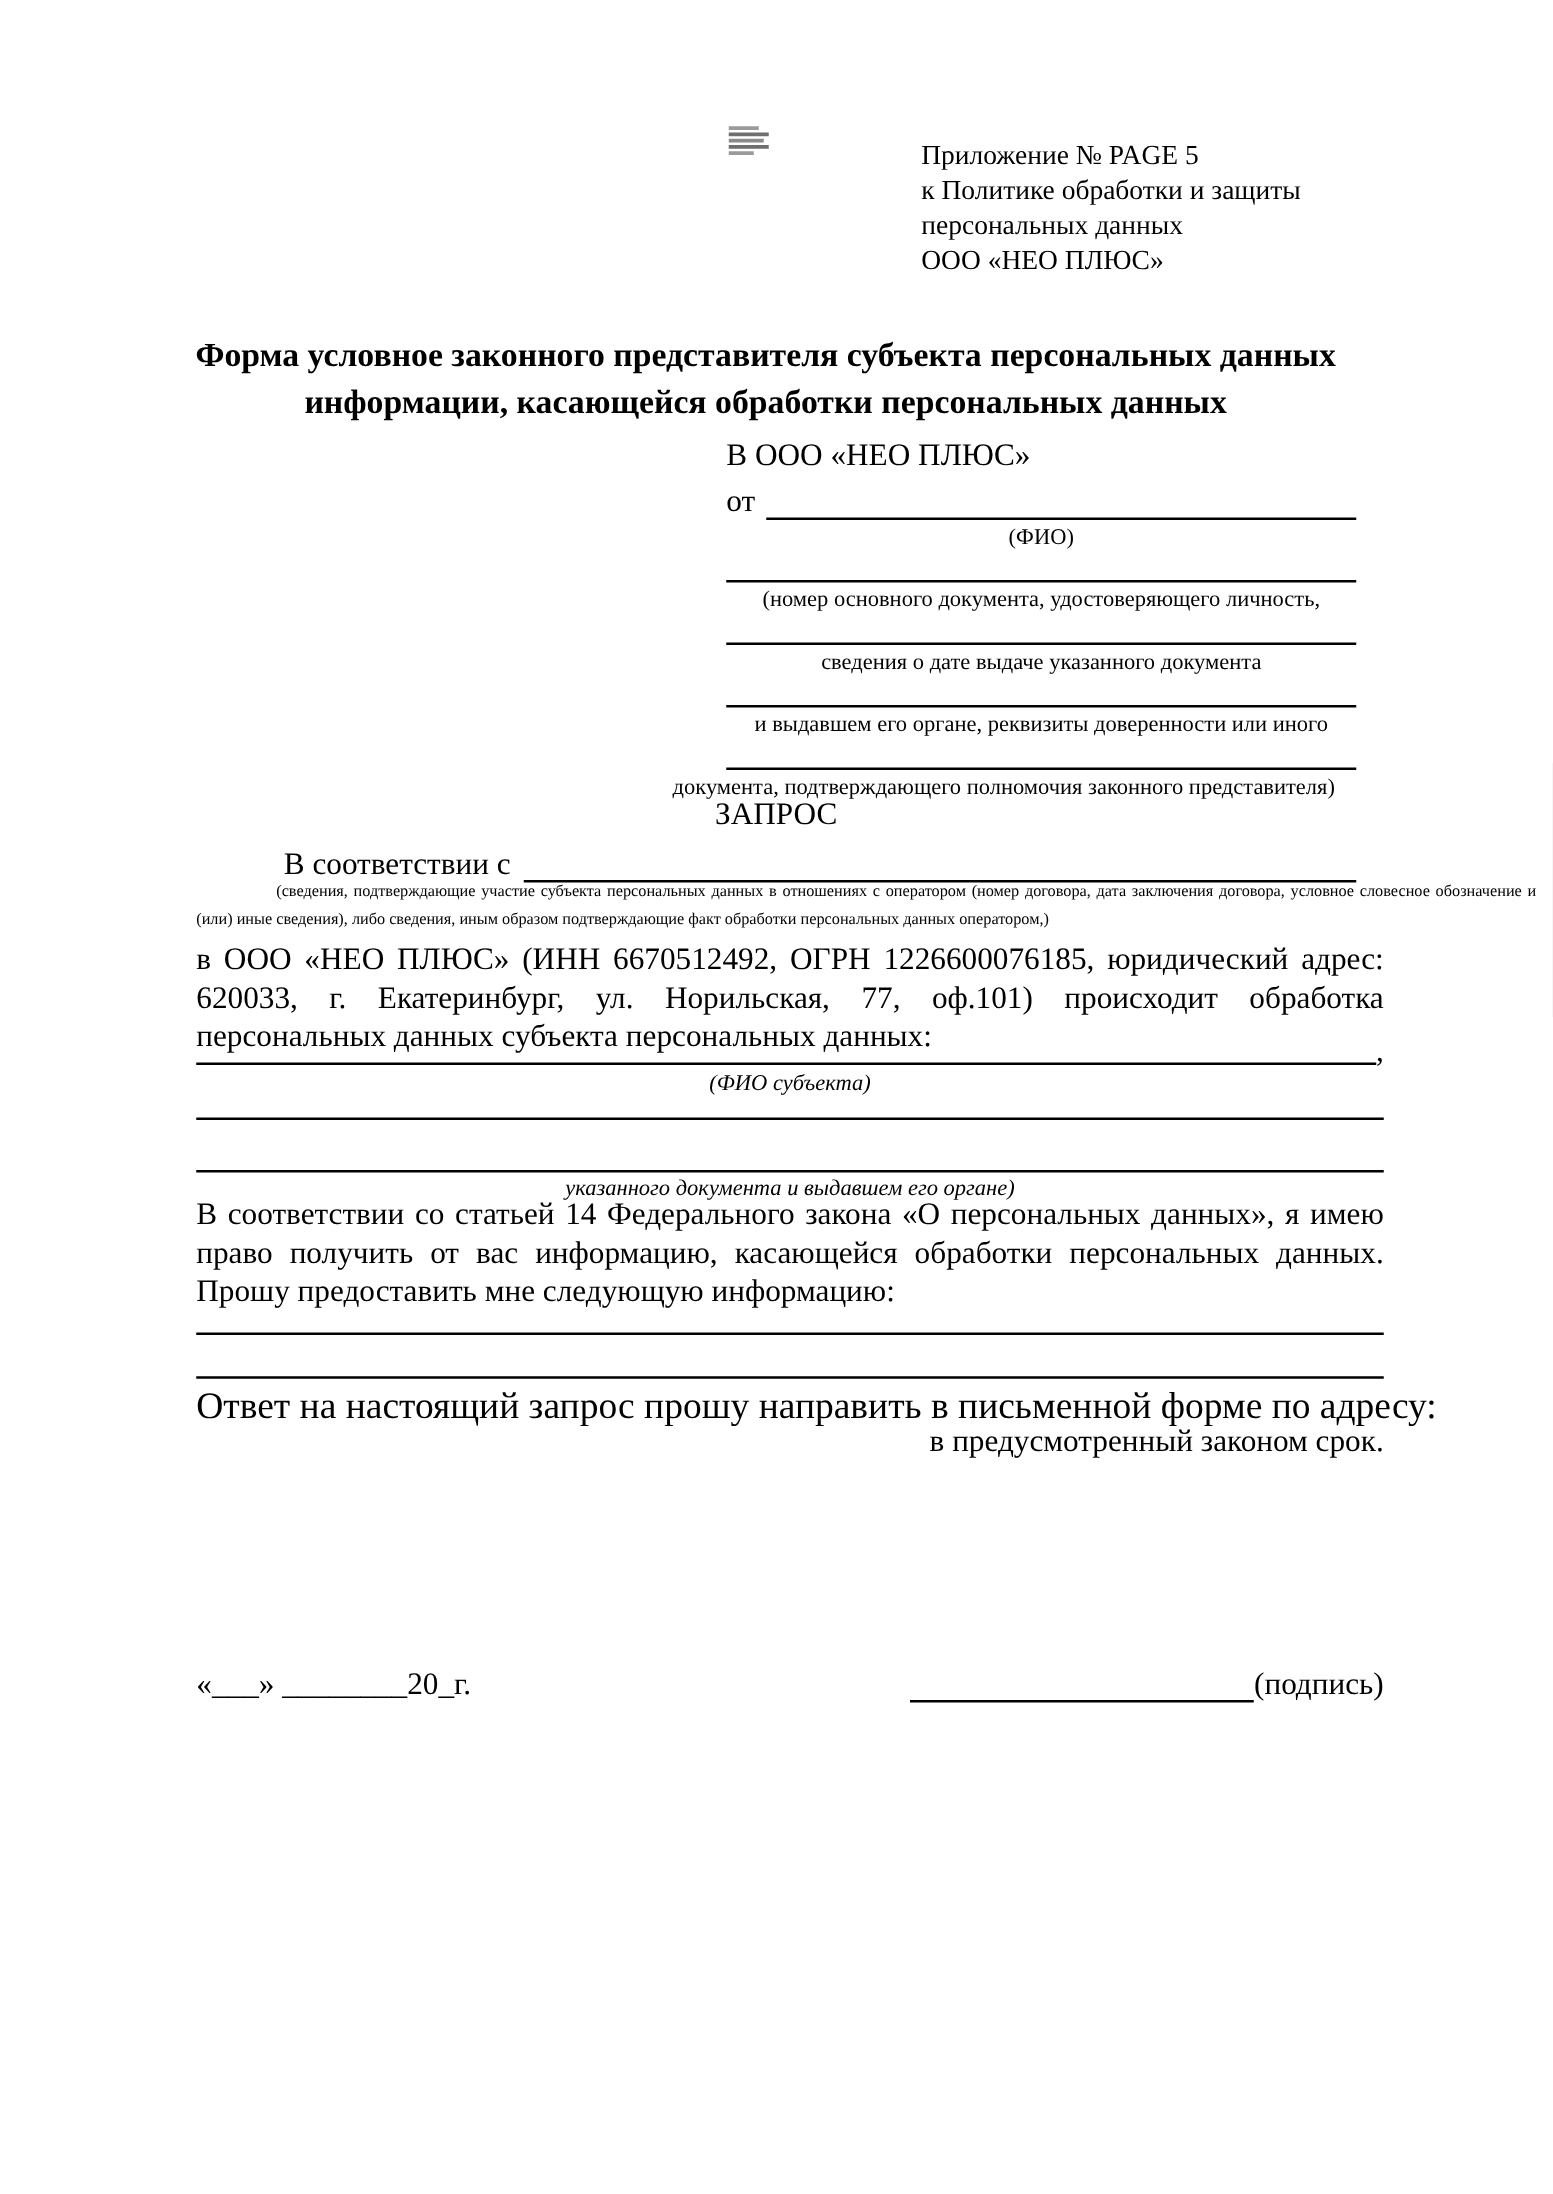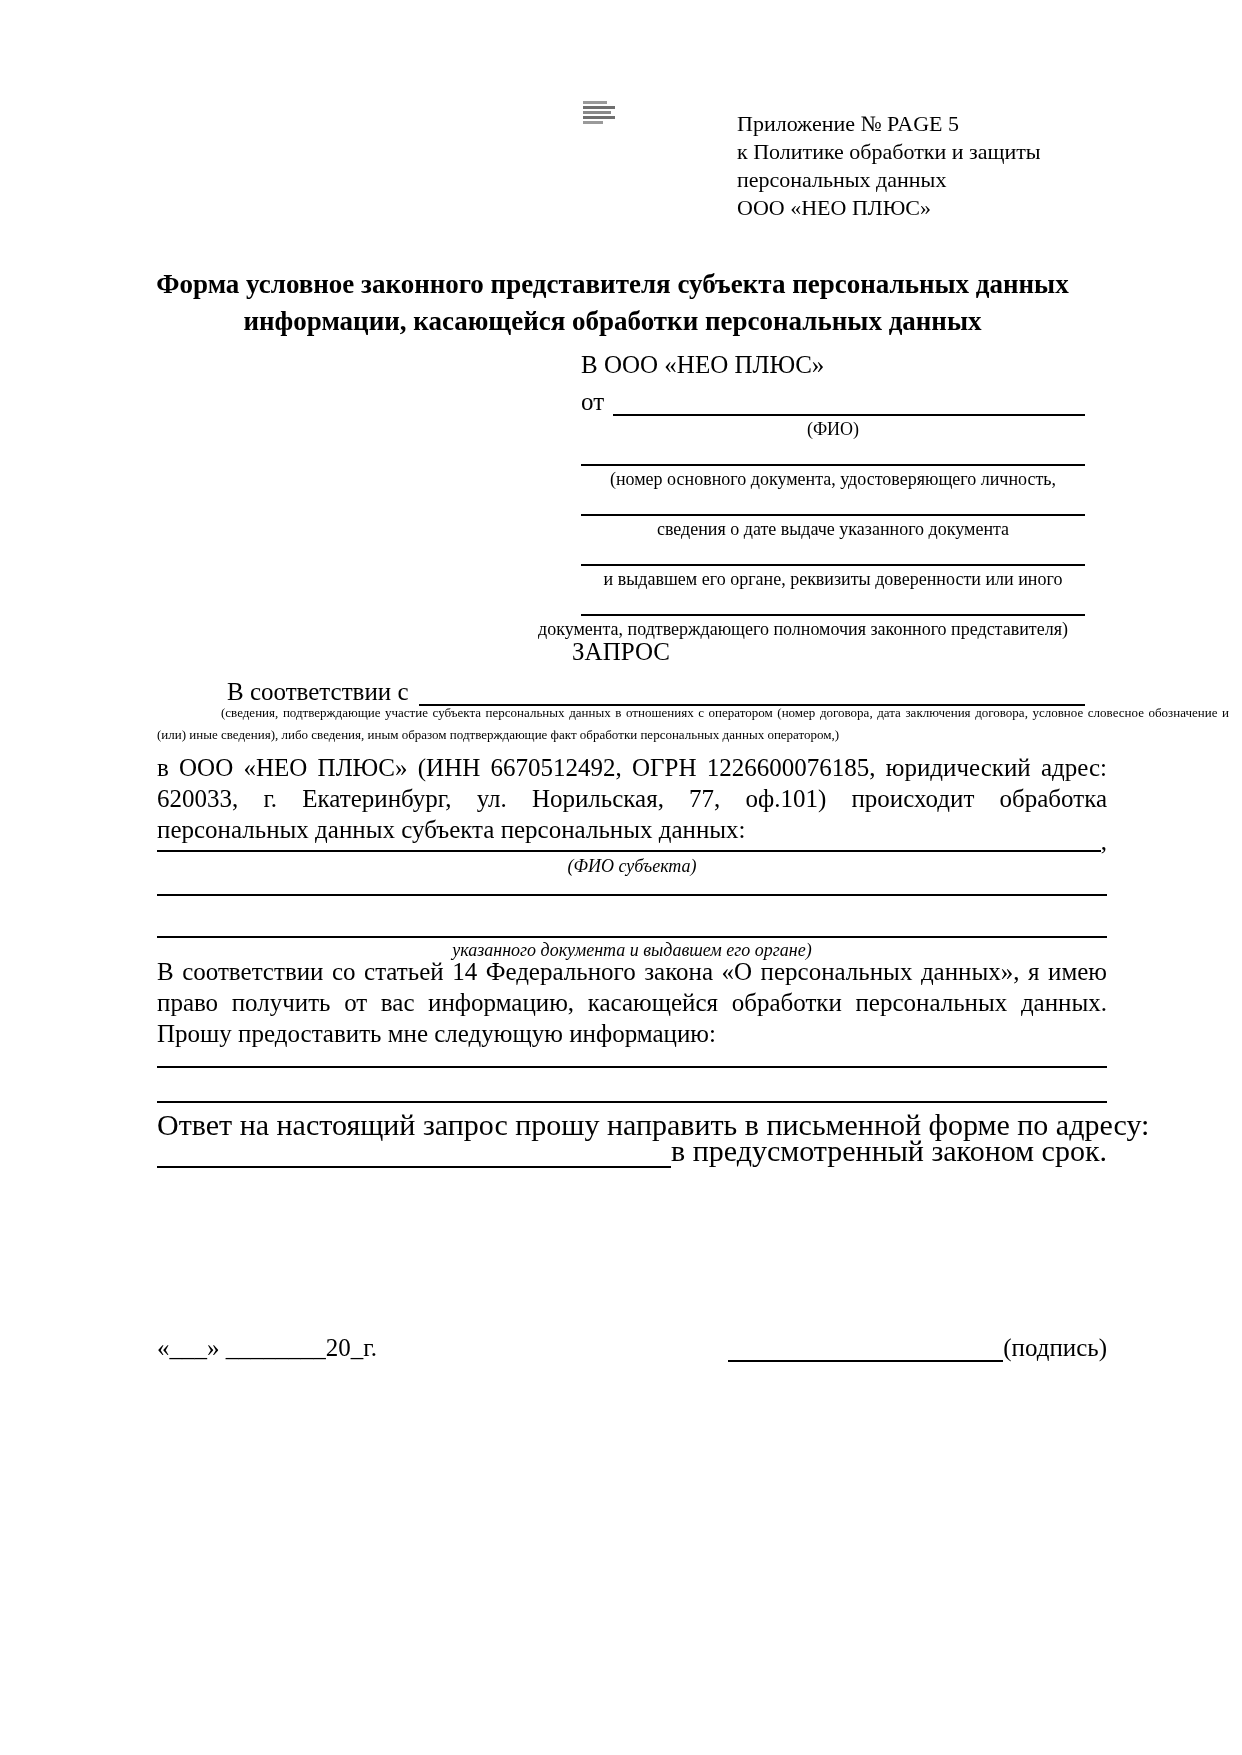--- a/index.html
+++ b/index.html
@@ -78,21 +78,21 @@
     position: absolute; left: 157px; width: 950px;
     font-size: 18px; line-height: 21px; text-align: center; font-style: italic;
   }
 
   .answer-line {
     position: absolute; left: 157px; top: 1108px; width: 950px;
     font-size: 30px; text-align: right; white-space: nowrap;
   }
   .deadline-row {
     position: absolute; left: 157px; top: 1136px; width: 950px;
-    display: flex; align-items: flex-end; font-size: 30px; height: 32px;
+    display: flex; align-items: flex-end; font-size: 25px; height: 32px; flex-direction: column;
   }
   .deadline-row .fill { flex: 1; border-bottom: 2px solid #000; height: 28px; }
   .deadline-row .txt { white-space: nowrap; }
 
   .footer-row {
     position: absolute; left: 157px; top: 1332px; width: 950px;
     display: flex; justify-content: space-between; align-items: flex-end;
     font-size: 25px;
   }
   .footer-row .sig { display: flex; align-items: flex-end; }

